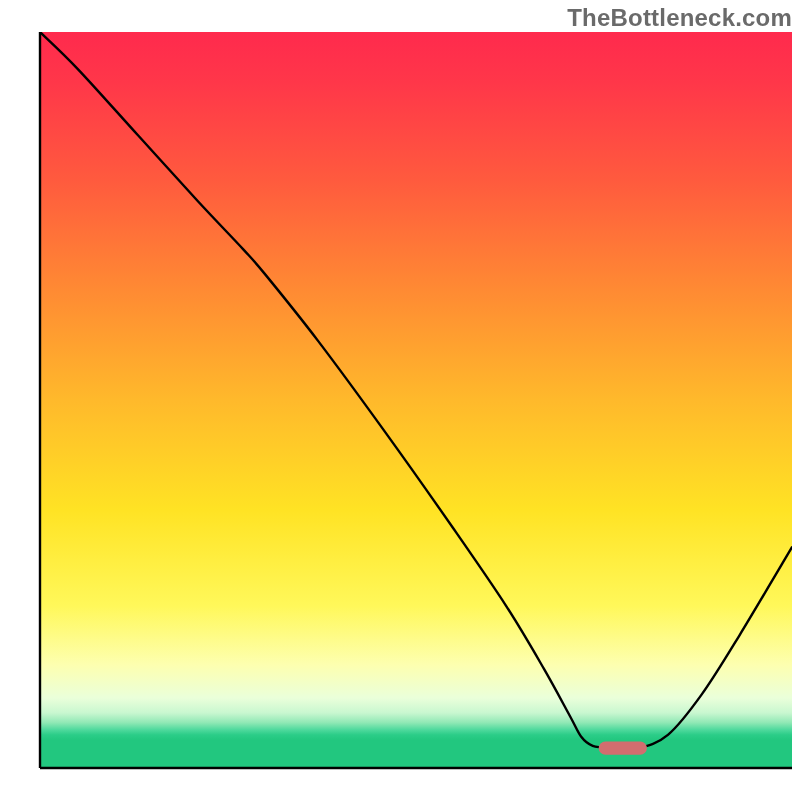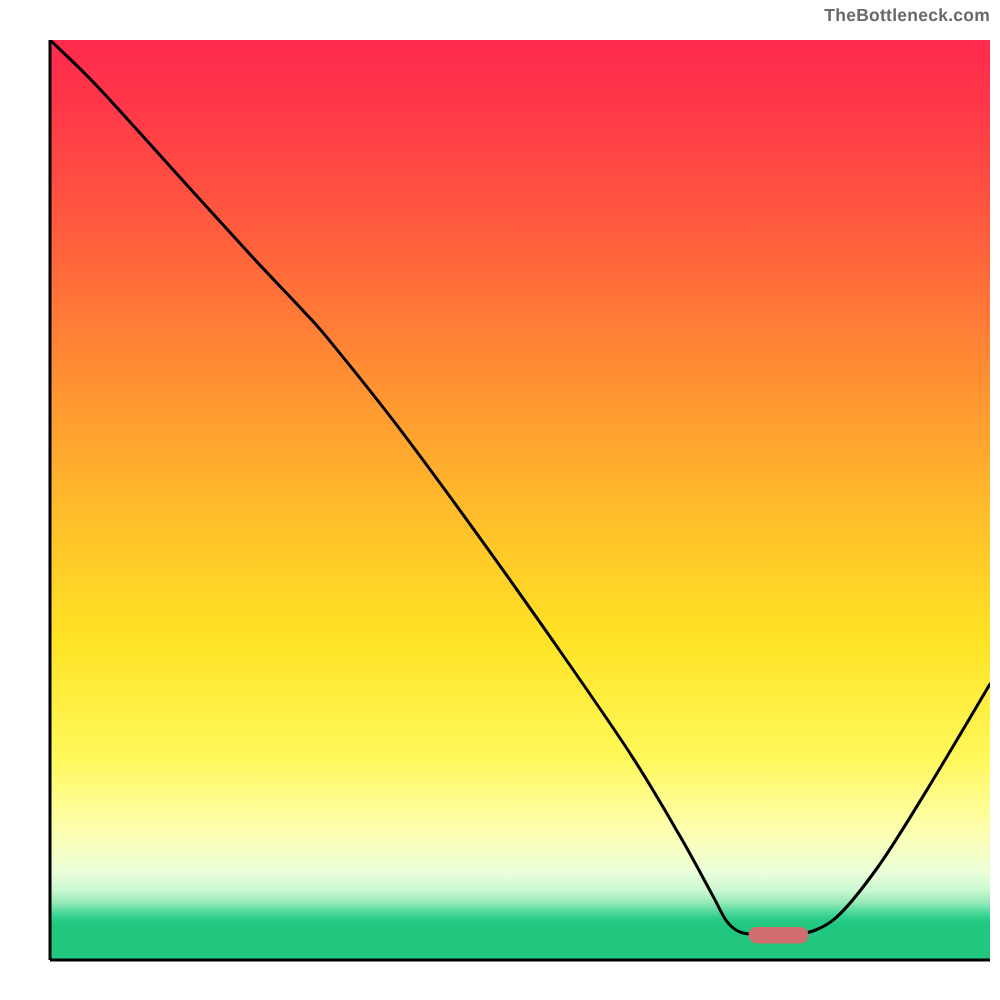--- a/index.html
+++ b/index.html
@@ -12,21 +12,21 @@
   }
   .container {
     position: relative;
     width: 800px;
     height: 800px;
   }
   .watermark {
     position: absolute;
     top: 4px;
     right: 8px;
-    font-size: 14px;
+    font-size: 24px;
     font-weight: 600;
     color: #6a6a6a;
     letter-spacing: 0.2px;
   }
   svg.chart {
     position: absolute;
     top: 0;
     left: 0;
     width: 800px;
     height: 800px;

